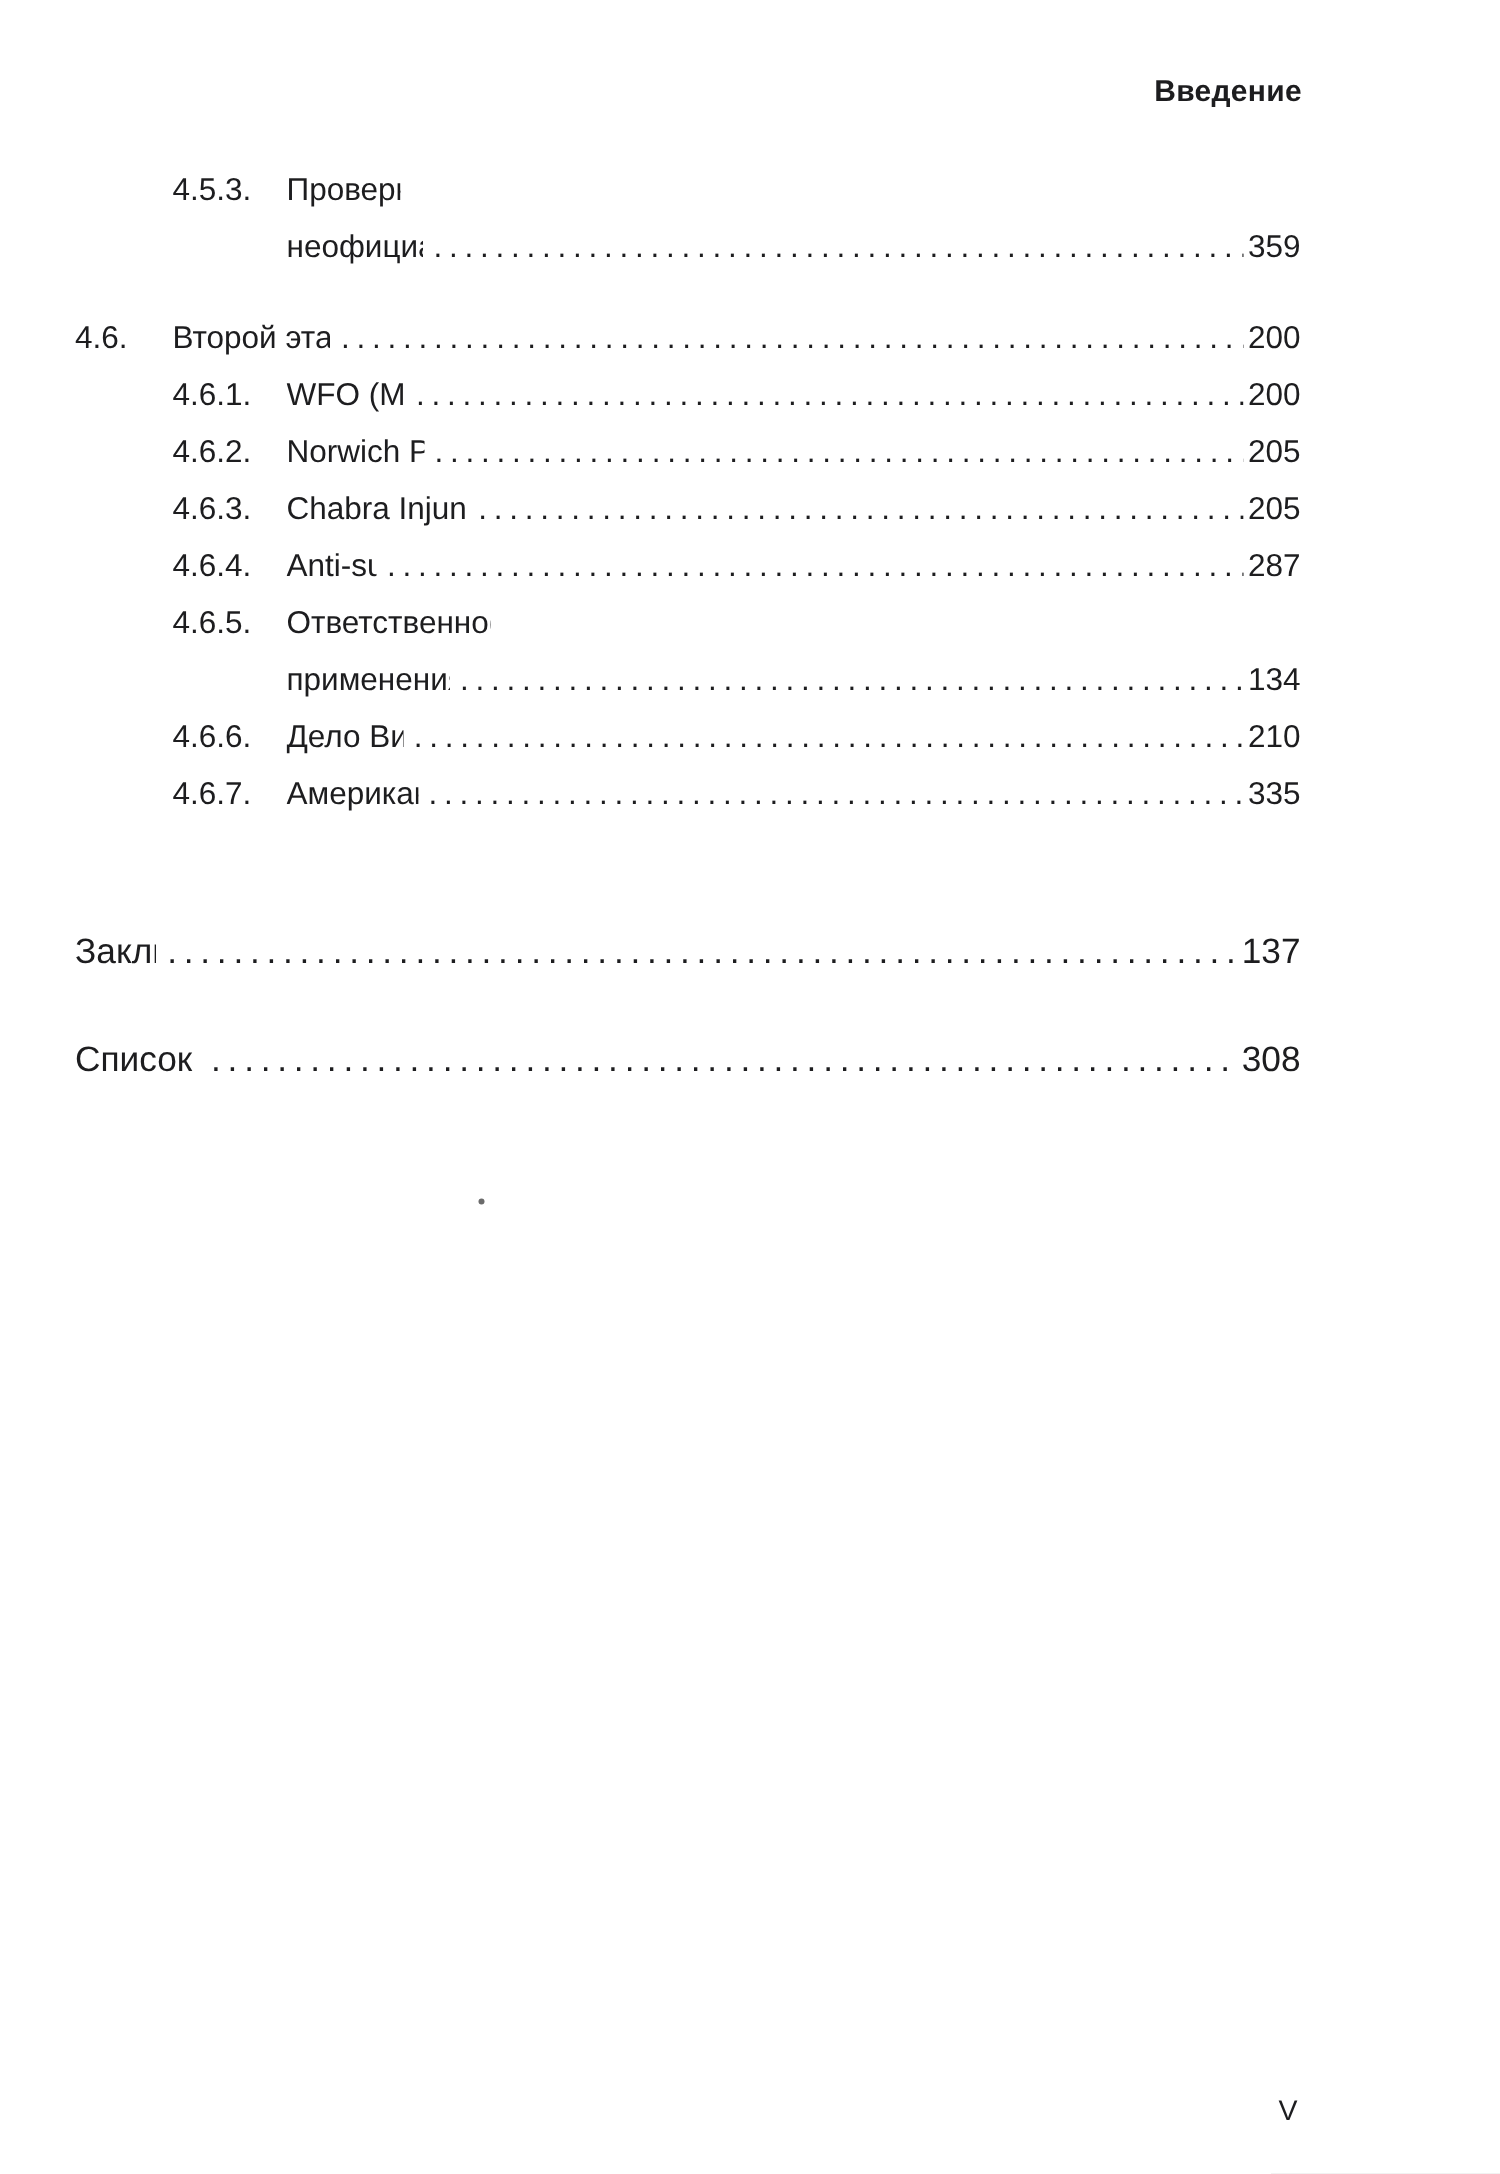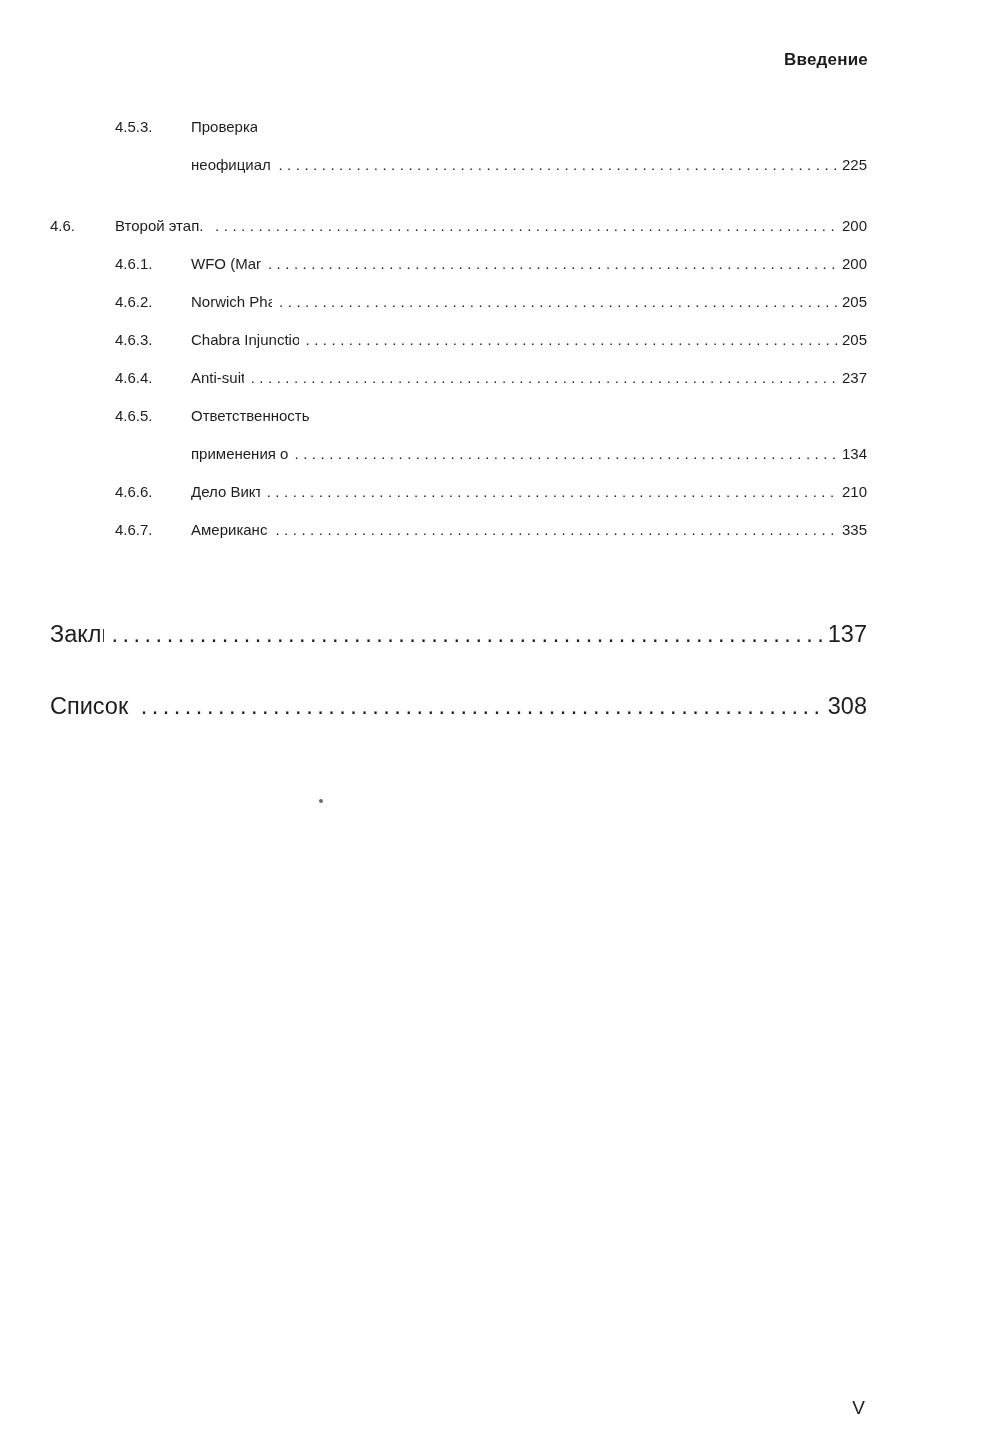--- a/index.html
+++ b/index.html
@@ -14,34 +14,34 @@
     height: 1449px;
     margin: 0 auto;
     background: #ffffff;
     color: #1d1d1f;
     overflow: hidden;
   }
   .running-head {
     position: absolute;
     top: 50px;
     right: 132px;
-    font-size: 17px;
+    font-size: 20px;
     font-weight: 700;
     letter-spacing: 0.2px;
   }
   .toc {
     position: absolute;
     top: 108px;
     left: 50px;
     right: 133px;
   }
   .row {
     display: flex;
     align-items: baseline;
-    font-size: 15px;
+    font-size: 21px;
     line-height: 38px;
     white-space: nowrap;
   }
   .row .num { flex: 0 0 auto; }
   .row.main .num { width: 65px; margin-top: 23px; }
   .row.sub  { padding-left: 65px; }
   .row.sub .num { width: 76px; }
   .row.cont { padding-left: 141px; }
   .row .title { flex: 0 1 auto; overflow: hidden; }
   .leader {
@@ -90,21 +90,21 @@
     <div class="row sub no-leader">
       <span class="num">4.5.3.</span>
       <span class="title">Проверка с помощью</span>
       <span class="leader"></span>
       <span class="page-no"></span>
     </div>
 
     <div class="row cont">
       <span class="title">неофициальных источников</span>
       <span class="leader"></span>
-      <span class="page-no">225</span>
+      <span class="page-no">359</span>
     </div>
 
     <div class="row main">
       <span class="num">4.6.</span>
       <span class="title">Второй этап. Защита активов</span>
       <span class="leader"></span>
       <span class="page-no">200</span>
     </div>
 
     <div class="row sub">
@@ -125,21 +125,21 @@
       <span class="num">4.6.3.</span>
       <span class="title">Chabra Injunction и Proprietary Injunction</span>
       <span class="leader"></span>
       <span class="page-no">205</span>
     </div>
 
     <div class="row sub">
       <span class="num">4.6.4.</span>
       <span class="title">Anti-suit Injunction</span>
       <span class="leader"></span>
-      <span class="page-no">237</span>
+      <span class="page-no">287</span>
     </div>
 
     <div class="row sub no-leader">
       <span class="num">4.6.5.</span>
       <span class="title">Ответственность за нарушения процедуры</span>
       <span class="leader"></span>
       <span class="page-no"></span>
     </div>
 
     <div class="row cont">

